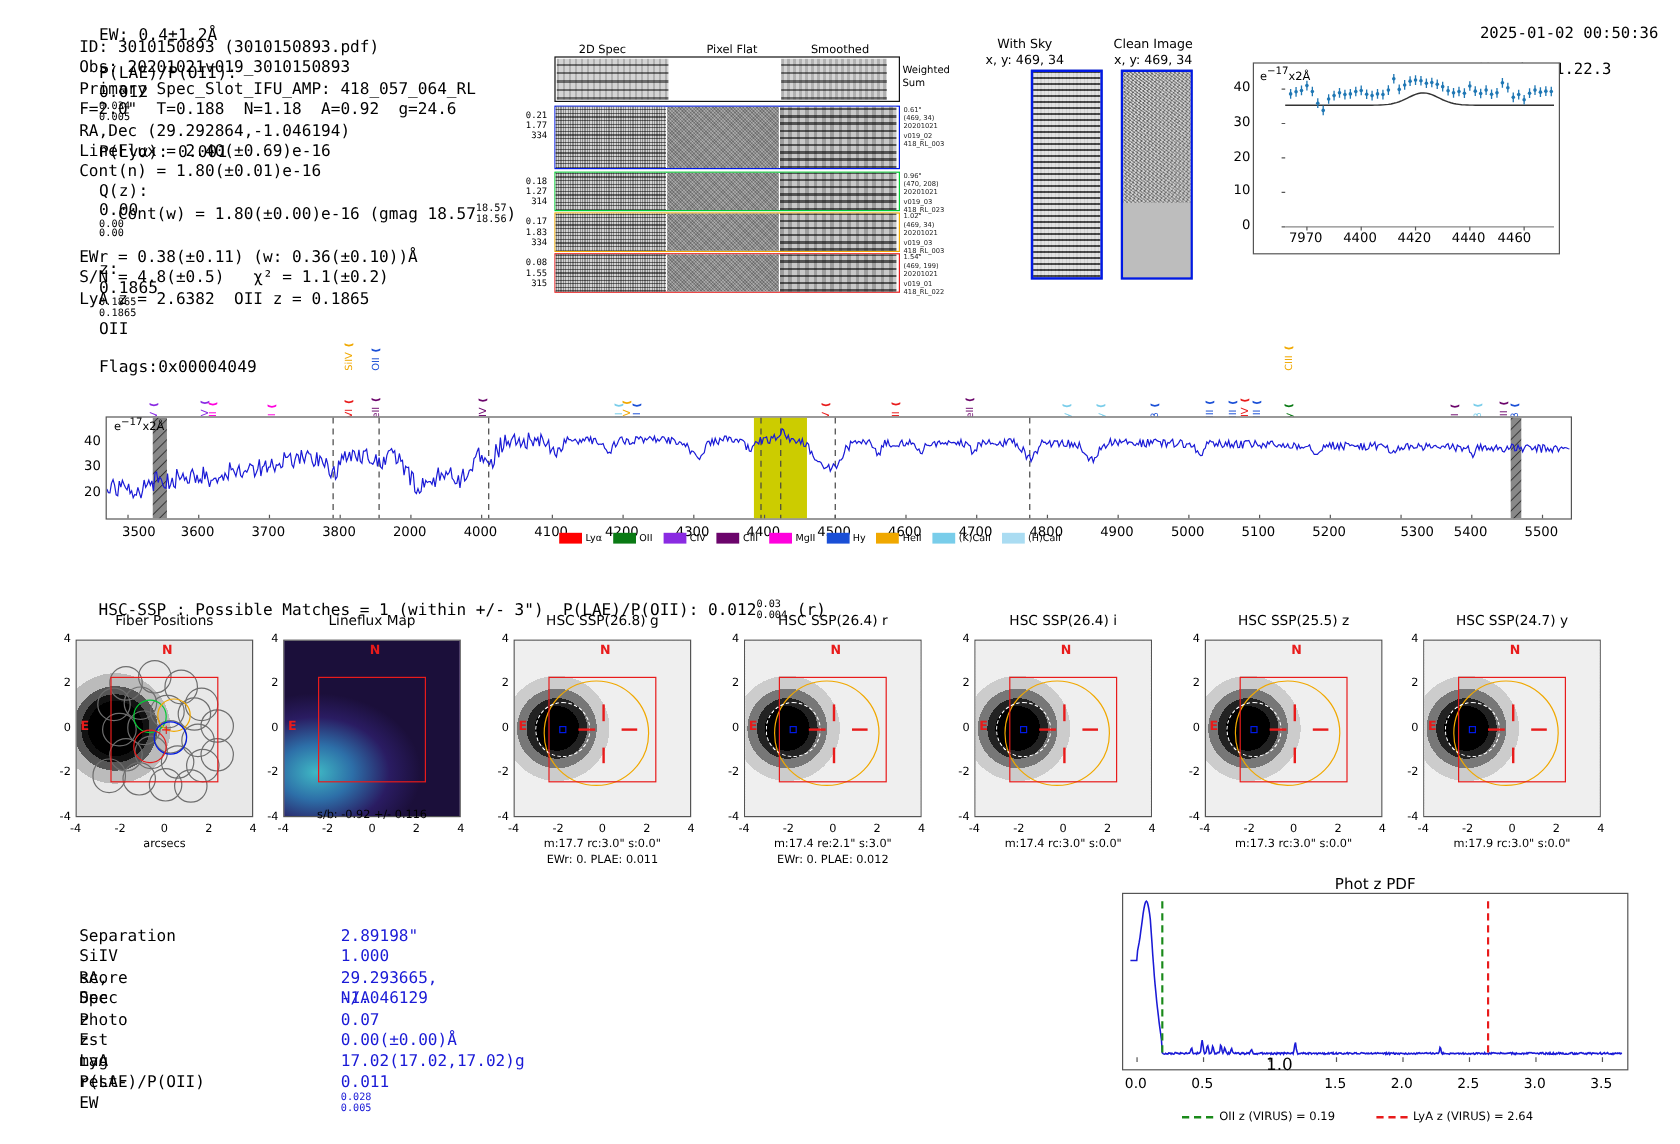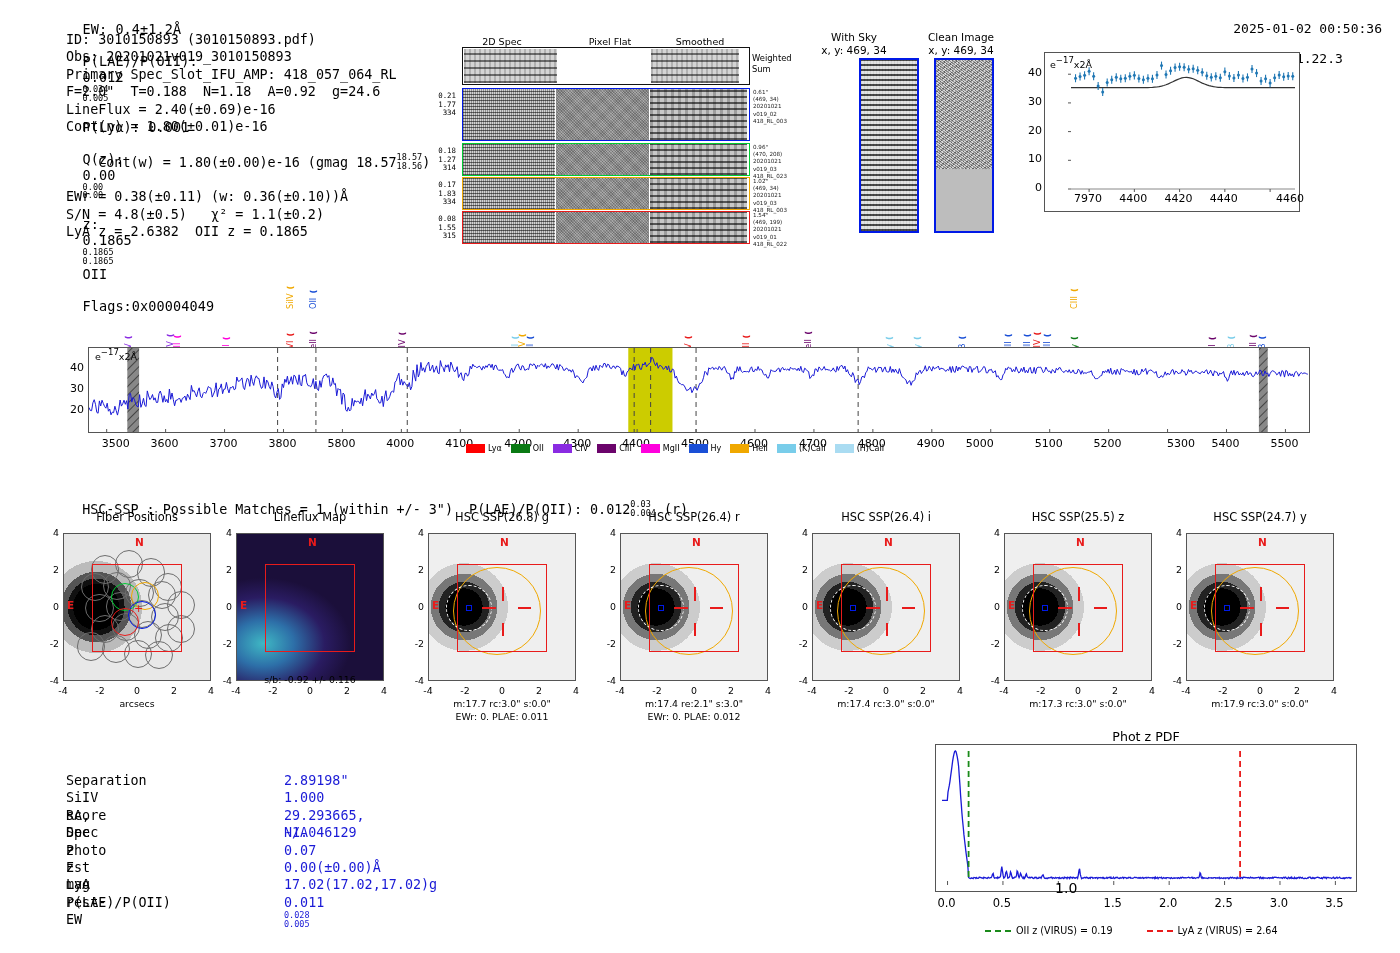--- a/index.html
+++ b/index.html
@@ -129,20 +129,21 @@
   <span>2025-01-02 00:50:36</span>
   <span>&nbsp;&nbsp;</span>
   <span>Version 1.22.3</span>
 </div>
 
 <div class="abs mono" id="info">
   <div class="nowrap">ID: 3010150893 (3010150893.pdf)</div>
   <div class="nowrap">Obs: 20201021v019_3010150893</div>
   <div class="nowrap">Primary Spec_Slot_IFU_AMP: 418_057_064_RL</div>
   <div class="nowrap">F=2.0"  T=0.188  N=1.18  A=0.92  g=24.6</div>
+  <div class="nowrap">RA,Dec (29.292864,-1.046194)</div>
   <div class="nowrap">LineFlux = 2.40(±0.69)e-16</div>
   <div class="nowrap">Cont(n) = 1.80(±0.01)e-16</div>
   <div class="nowrap">
     <span>Cont(w) = 1.80(±0.00)e-16 (gmag 18.57</span><span class="frac"><span>18.57</span><br><span>18.56</span></span><span>)</span>
   </div>
   <div class="nowrap">EWr = 0.38(±0.11) (w: 0.36(±0.10))Å</div>
   <div class="nowrap">S/N = 4.8(±0.5)   χ² = 1.1(±0.2)</div>
   <div class="nowrap">LyA z = 2.6382  OII z = 0.1865</div>
 </div>
 
@@ -360,21 +361,21 @@
 <div id="lp-ticks">
     <div class="tick" style="left:1020px;top:181px;width:22px;text-align:right;">0</div>
     <div class="tick" style="left:1020px;top:152.30434782608694px;width:22px;text-align:right;">10</div>
     <div class="tick" style="left:1020px;top:123.6086956521739px;width:22px;text-align:right;">20</div>
     <div class="tick" style="left:1020px;top:94.91304347826087px;width:22px;text-align:right;">30</div>
     <div class="tick" style="left:1020px;top:66.21739130434783px;width:22px;text-align:right;">40</div>
     <div class="tick" style="left:1070.1010101010102px;top:192px;width:36px;text-align:center;">7970</div>
     <div class="tick" style="left:1115.3535353535353px;top:192px;width:36px;text-align:center;">4400</div>
     <div class="tick" style="left:1160.6060606060605px;top:192px;width:36px;text-align:center;">4420</div>
     <div class="tick" style="left:1205.858585858586px;top:192px;width:36px;text-align:center;">4440</div>
-    <div class="tick" style="left:1276px;top:192px;width:36px;text-align:left;">4460</div>
+    <div class="tick" style="left:1240px;top:192px;width:36px;text-align:right;">4460</div>
   </div>
 
 <div id="lineids">
     <div class="lineid" style="left:132.79227053140096px;top:345px;color:#8a2be2;">NV ❪</div>
     <div class="lineid" style="left:174.6376811594203px;top:345px;color:#8a2be2;">CIV ❪</div>
     <div class="lineid" style="left:182.29951690821255px;top:345px;color:#ff00dd;">SiII ❪</div>
     <div class="lineid" style="left:230.62801932367148px;top:345px;color:#ff00dd;">CII ❪</div>
     <div class="lineid" style="left:295.45893719806764px;top:299px;color:#f0a800;">SiIV ❪</div>
     <div class="lineid" style="left:295.45893719806764px;top:345px;color:#e81b1b;">OVI ❪</div>
     <div class="lineid" style="left:318.44444444444446px;top:299px;color:#1a4fd6;">OII ❪</div>
@@ -446,32 +447,32 @@
   </div>
 </div>
 <div id="spec-ticks">
     <div class="tick" style="left:56px;top:403px;width:28px;text-align:right;">20</div>
     <div class="tick" style="left:56px;top:382px;width:28px;text-align:right;">30</div>
     <div class="tick" style="left:56px;top:361px;width:28px;text-align:right;">40</div>
     <div class="tick" style="left:81.68115942028986px;top:437px;width:48px;text-align:right;">3500</div>
     <div class="tick" style="left:140.6183574879227px;top:437px;width:48px;text-align:center;">3600</div>
     <div class="tick" style="left:199.55555555555554px;top:437px;width:48px;text-align:center;">3700</div>
     <div class="tick" style="left:258.4927536231884px;top:437px;width:48px;text-align:center;">3800</div>
-    <div class="tick" style="left:317.42995169082127px;top:437px;width:48px;text-align:center;">5800</div>
+    <div class="tick" style="left:317.42995169082127px;top:437px;width:48px;text-align:center;">2000</div>
     <div class="tick" style="left:376.36714975845416px;top:437px;width:48px;text-align:center;">4000</div>
     <div class="tick" style="left:435.304347826087px;top:437px;width:48px;text-align:center;">4100</div>
     <div class="tick" style="left:494.24154589371983px;top:437px;width:48px;text-align:center;">4200</div>
     <div class="tick" style="left:553.1787439613527px;top:437px;width:48px;text-align:center;">4300</div>
     <div class="tick" style="left:612.1159420289855px;top:437px;width:48px;text-align:center;">4400</div>
     <div class="tick" style="left:671.0531400966183px;top:437px;width:48px;text-align:center;">4500</div>
     <div class="tick" style="left:729.9903381642512px;top:437px;width:48px;text-align:center;">4600</div>
     <div class="tick" style="left:788.927536231884px;top:437px;width:48px;text-align:center;">4700</div>
     <div class="tick" style="left:847.8647342995168px;top:437px;width:48px;text-align:center;">4800</div>
     <div class="tick" style="left:906.8019323671497px;top:437px;width:48px;text-align:center;">4900</div>
-    <div class="tick" style="left:965.7391304347825px;top:437px;width:48px;text-align:left;">5000</div>
+    <div class="tick" style="left:965.7391304347825px;top:437px;width:48px;text-align:center;">5000</div>
     <div class="tick" style="left:1024.6763285024156px;top:437px;width:48px;text-align:center;">5100</div>
     <div class="tick" style="left:1083.6135265700484px;top:437px;width:48px;text-align:center;">5200</div>
     <div class="tick" style="left:1157px;top:437px;width:48px;text-align:center;">5300</div>
     <div class="tick" style="left:1201.487922705314px;top:437px;width:48px;text-align:center;">5400</div>
     <div class="tick" style="left:1260.425120772947px;top:437px;width:48px;text-align:center;">5500</div>
   </div>
 <div id="spec-legend" style="left:466px;top:444px;">
     <div class="item">
       <span class="sw" style="background:#ff0000;"></span>
       <span class="tx">Lyα</span>

